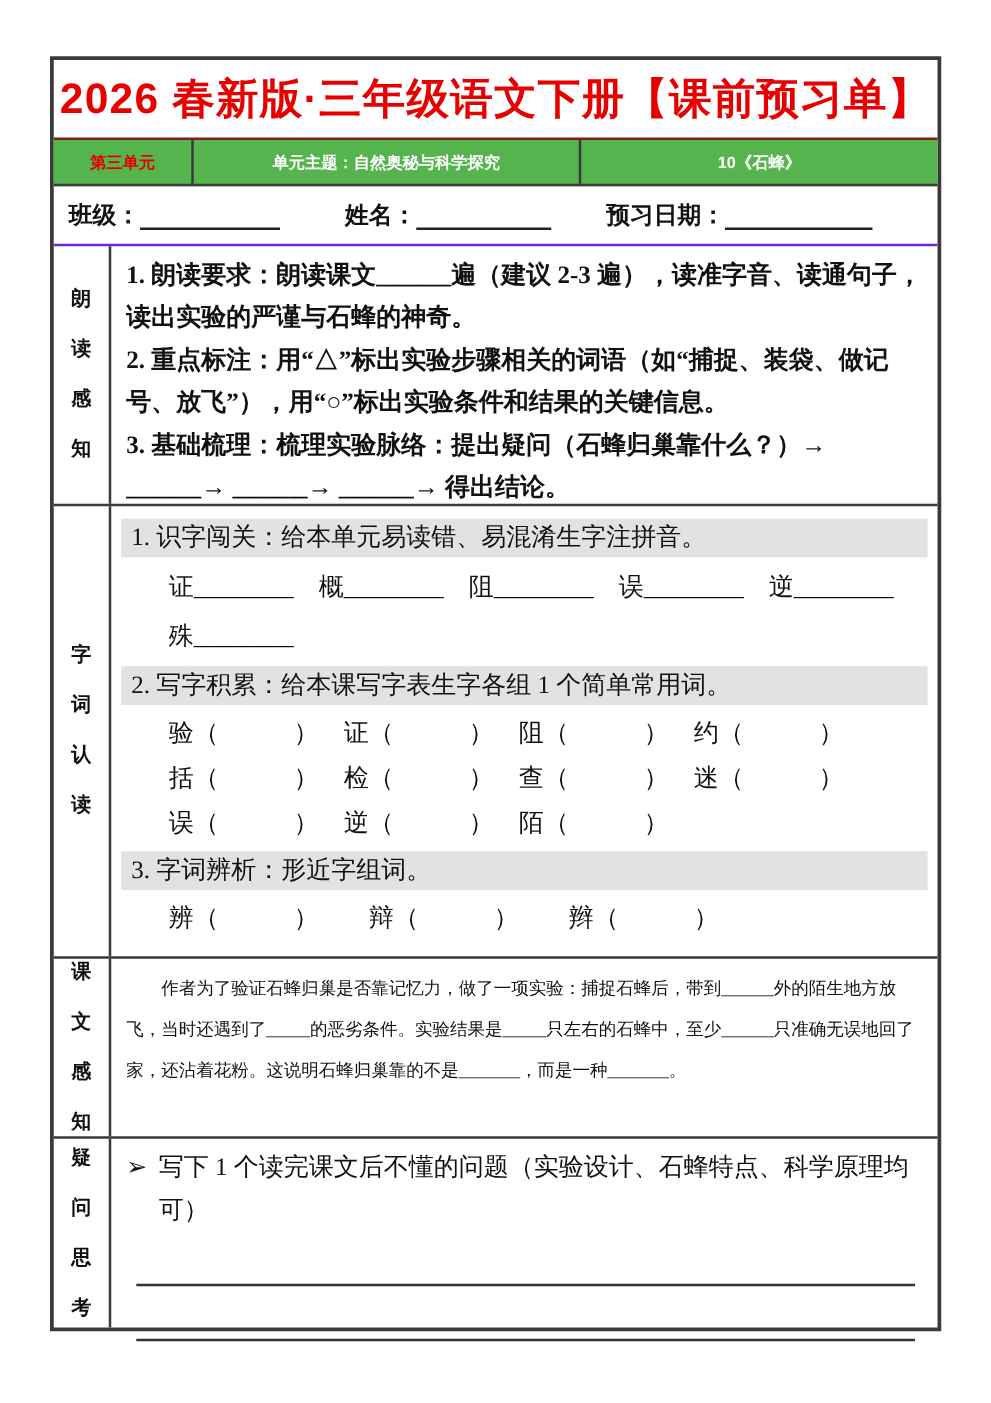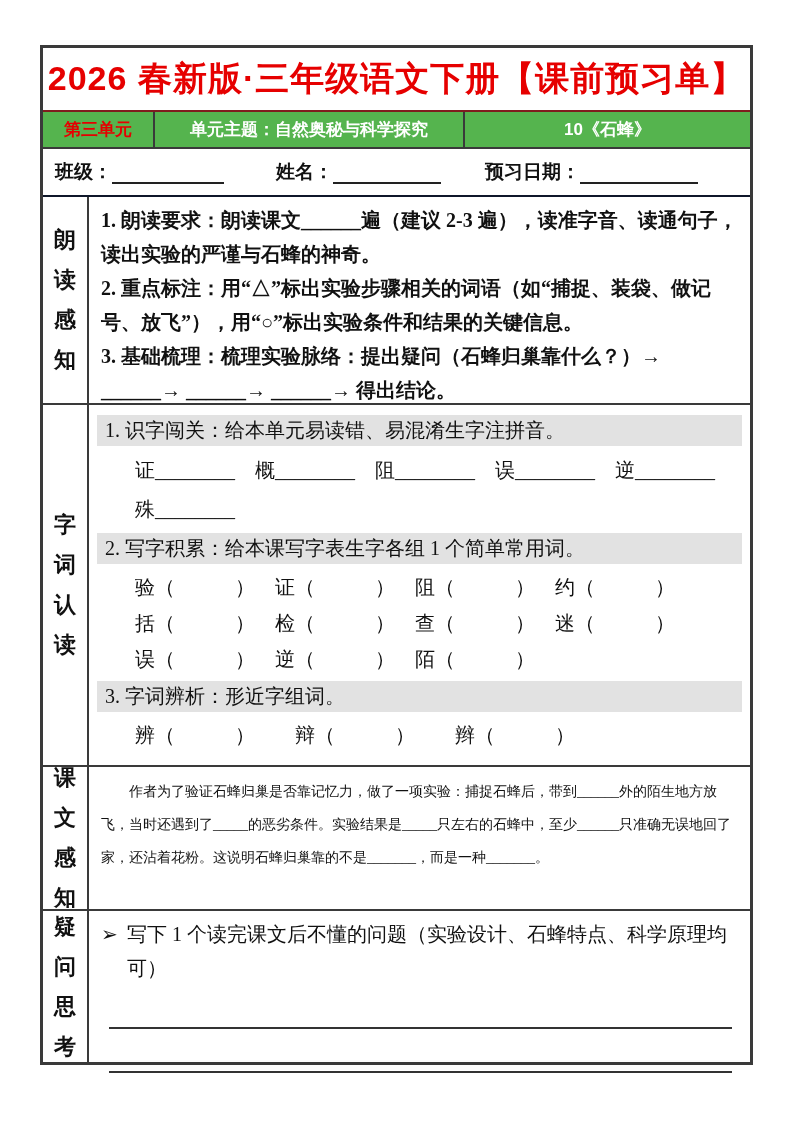--- a/index.html
+++ b/index.html
@@ -16,46 +16,46 @@
     height:62px;display:flex;align-items:center;justify-content:center;
     border-bottom:2px solid #7f1d1d;
     font-family:"Liberation Sans", sans-serif;
     font-weight:bold;font-size:34px;color:#e60000;letter-spacing:1px;
     white-space:nowrap;
   }
   
   .unit-bar{
     height:35px;display:flex;background:#55b44e;
     border-bottom:2px solid #3a3a3a;
-    font-family:"Liberation Sans", sans-serif;font-weight:bold;font-size:17px;
+    font-family:"Liberation Sans", sans-serif;font-weight:bold;font-size:13px;
   }
   .unit-bar .cell{display:flex;align-items:center;justify-content:center;box-sizing:border-box;}
   .unit-cell{width:110px;color:#e60000;}
   .theme-cell{width:312px;color:#ffffff;border-left:2px solid #3a3a3a;border-right:2px solid #3a3a3a;}
   .lesson-cell{flex:1;color:#ffffff;}
   
   .info-row{
     height:48px;display:flex;align-items:center;
-    border-bottom:2px solid #0f172a;
+    border-bottom:2px solid #6d28d9;
     font-family:"Liberation Sans", sans-serif;font-weight:bold;font-size:19px;
     padding:0 12px;box-sizing:border-box;
   }
   .info-row .blank{
     display:inline-block;border-bottom:2px solid #222;height:22px;
   }
   .b-class{width:112px;margin-right:52px;}
   .b-name{width:108px;margin-right:44px;}
   .b-date{width:118px;}
   
   .section{display:flex;border-bottom:2px solid #3a3a3a;box-sizing:border-box;}
   .section:last-child{border-bottom:none;}
   .side{
     width:46px;flex:0 0 46px;border-right:2px solid #3a3a3a;
     display:flex;align-items:center;justify-content:center;box-sizing:border-box;
-    font-family:"Liberation Sans", sans-serif;font-weight:bold;font-size:22px;
+    font-family:"Liberation Sans", sans-serif;font-weight:bold;font-size:16px;
   }
   .side .vlabel{width:1em;word-break:break-all;line-height:40px;text-align:center;}
   .content{flex:1;box-sizing:border-box;min-width:0;}
   .sec-langdu{height:208px;}
   .sec-zici{height:362px;}
   .sec-kewen{height:144px;}
   .sec-yiwen{height:151px;}
   
   .sec-langdu .content{padding:6px 10px 0 12px;font-size:20px;line-height:34px;}
   .langdu-item{margin:0;font-weight:bold;}

